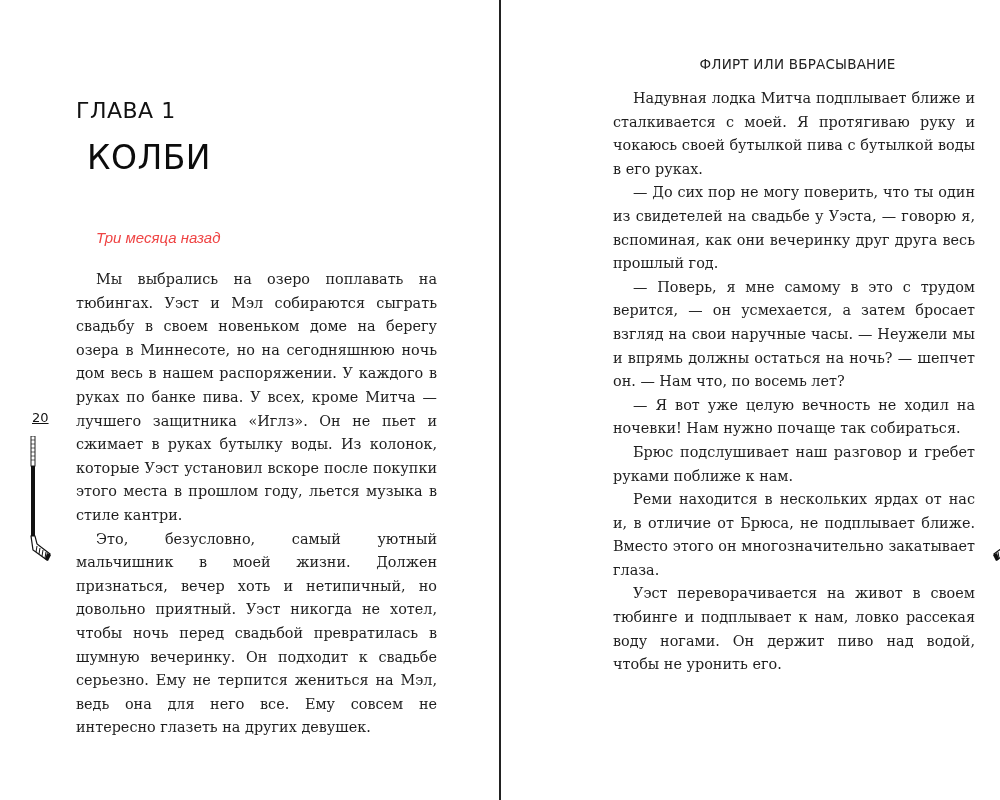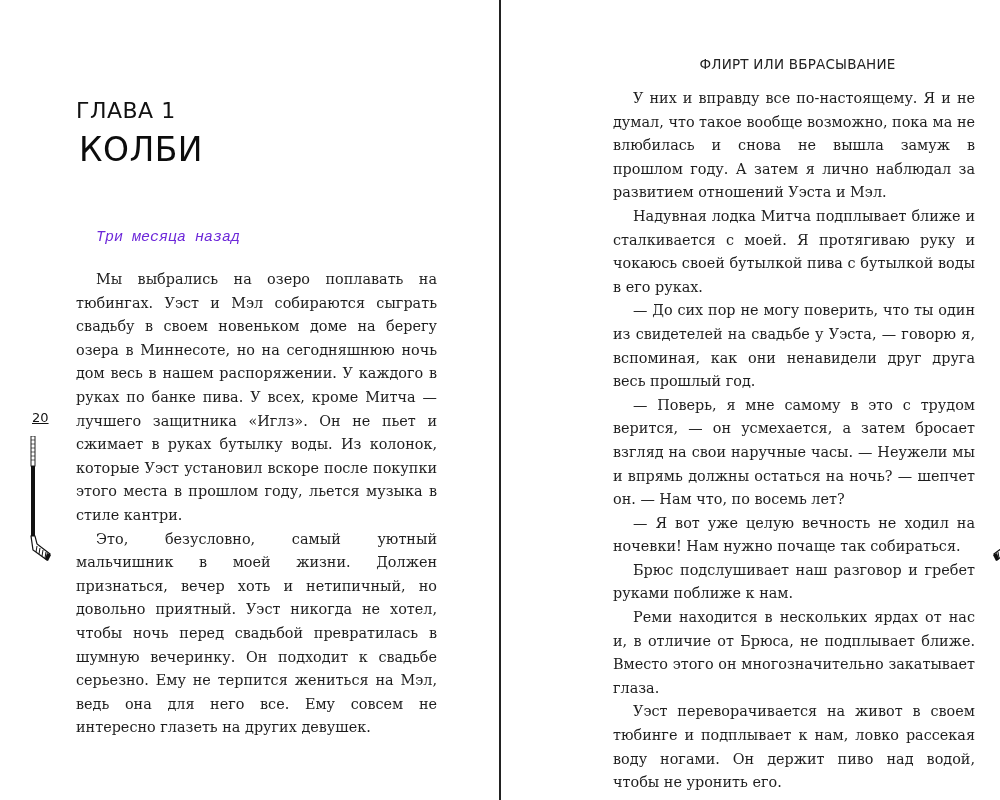--- a/index.html
+++ b/index.html
@@ -17,21 +17,21 @@
     position: absolute; left: 76px; top: 88px;
     font-family: "DejaVu Sans", sans-serif; font-size: 22px; letter-spacing: 0.5px; color: #111; margin-top: 10px;
   }
   .chapter-title {
     position: absolute; left: 75px; top: 126px;
     font-family: "DejaVu Sans", sans-serif; font-size: 33px; font-weight: normal; color: #0c0c0c;
     letter-spacing: 0.5px;
   }
   .epigraph {
     position: absolute; left: 96px; top: 229px;
-    font-family: Liberation Mono, monospace; font-style: italic; font-size: 15px; color: #6d28d9;
+    font-family: Liberation Sans, sans-serif; font-style: italic; font-size: 15px; color: #ef4444;
   }
   .running-head {
     position: absolute; left: 0; width: 499px; top: 56px; text-align: center;
     font-family: "DejaVu Sans", sans-serif; font-size: 13.5px; color: #222; letter-spacing: 0.2px;
   }
   .body-text {
     position: absolute;
     font-family: "DejaVu Serif", serif; font-size: 14.4px; line-height: 23.6px;
     color: #1e1e1e; text-align: justify; hyphens: manual;
   }
@@ -45,21 +45,21 @@
   .folio-right { left: 453px; }
   .stick { position: absolute; top: 436px; width: 30px; height: 130px; }
   .stick-left { left: 26px; }
   .stick-right { left: 440px; }
 </style>
 </head>
 <body>
 
 <div class="page page-left">
   <div class="chapter-num">ГЛАВА 1</div>
-  <h1 class="chapter-title" style="margin:4px">КОЛБИ</h1>
+  <h1 class="chapter-title" style="margin:12px">КОЛБИ</h1>
   <div class="epigraph">Три месяца назад</div>
 
   <div class="body-text left-text">
     <p>Мы выбрались на озеро поплавать на тюбингах. Уэст и Мэл собираются сыграть свадьбу в своем новеньком доме на берегу озера в Миннесоте, но на сегодняшнюю ночь дом весь в нашем распоряжении. У каждого в руках по банке пива. У всех, кроме Митча — лучшего защитника «Иглз». Он не пьет и сжимает в руках бутылку воды. Из колонок, которые Уэст установил вскоре после покупки этого места в прошлом году, льется музыка в стиле кантри.</p>
     <p>Это, безусловно, самый уютный мальчишник в моей жизни. Должен признаться, вечер хоть и нетипичный, но довольно приятный. Уэст никогда не хотел, чтобы ночь перед свадьбой превратилась в шумную вечеринку. Он подходит к свадьбе серьезно. Ему не терпится жениться на Мэл, ведь она для него все. Ему совсем не интересно глазеть на других девушек.</p>
   </div>
 
   <div class="folio folio-left">20</div>
   <div class="stick stick-left">
     <svg width="30" height="130" viewBox="0 0 30 130">
@@ -80,23 +80,22 @@
     </svg>
   </div>
 </div>
 
 <div class="spine"></div>
 
 <div class="page page-right">
   <div class="running-head">ФЛИРТ ИЛИ ВБРАСЫВАНИЕ</div>
 
   <div class="body-text right-text">
-    <p>У них и вправду все по-настоящему. Я и не думал, что такое вообще возможно, пока ма не влюбилась и снова не вышла замуж в прошлом году. А затем я лично наблюдал за развитием отношений Уэста и Мэл.</p>
     <p>Надувная лодка Митча подплывает ближе и сталкивается с моей. Я протягиваю руку и чокаюсь своей бутылкой пива с бутылкой воды в его руках.</p>
-    <p>— До сих пор не могу поверить, что ты один из свидетелей на свадьбе у Уэста, — говорю я, вспоминая, как они ненавидели друг друга весь прошлый год.</p>
+    <p>— До сих пор не могу поверить, что ты один из свидетелей на свадьбе у Уэста, — говорю я, вспоминая, как они вечеринку друг друга весь прошлый год.</p>
     <p>— Поверь, я мне самому в это с трудом верится, — он усмехается, а затем бросает взгляд на свои наручные часы. — Неужели мы и впрямь должны остаться на ночь? — шепчет он. — Нам что, по восемь лет?</p>
     <p>— Я вот уже целую вечность не ходил на ночевки! Нам нужно почаще так собираться.</p>
     <p>Брюс подслушивает наш разговор и гребет руками поближе к нам.</p>
     <p>Реми находится в нескольких ярдах от нас и, в отличие от Брюса, не подплывает ближе. Вместо этого он многозначительно закатывает глаза.</p>
     <p>Уэст переворачивается на живот в своем тюбинге и подплывает к нам, ловко рассекая воду ногами. Он держит пиво над водой, чтобы не уронить его.</p>
   </div>
 
   <div class="folio folio-right">21</div>
   <div class="stick stick-right">
     <svg width="30" height="130" viewBox="0 0 30 130">

